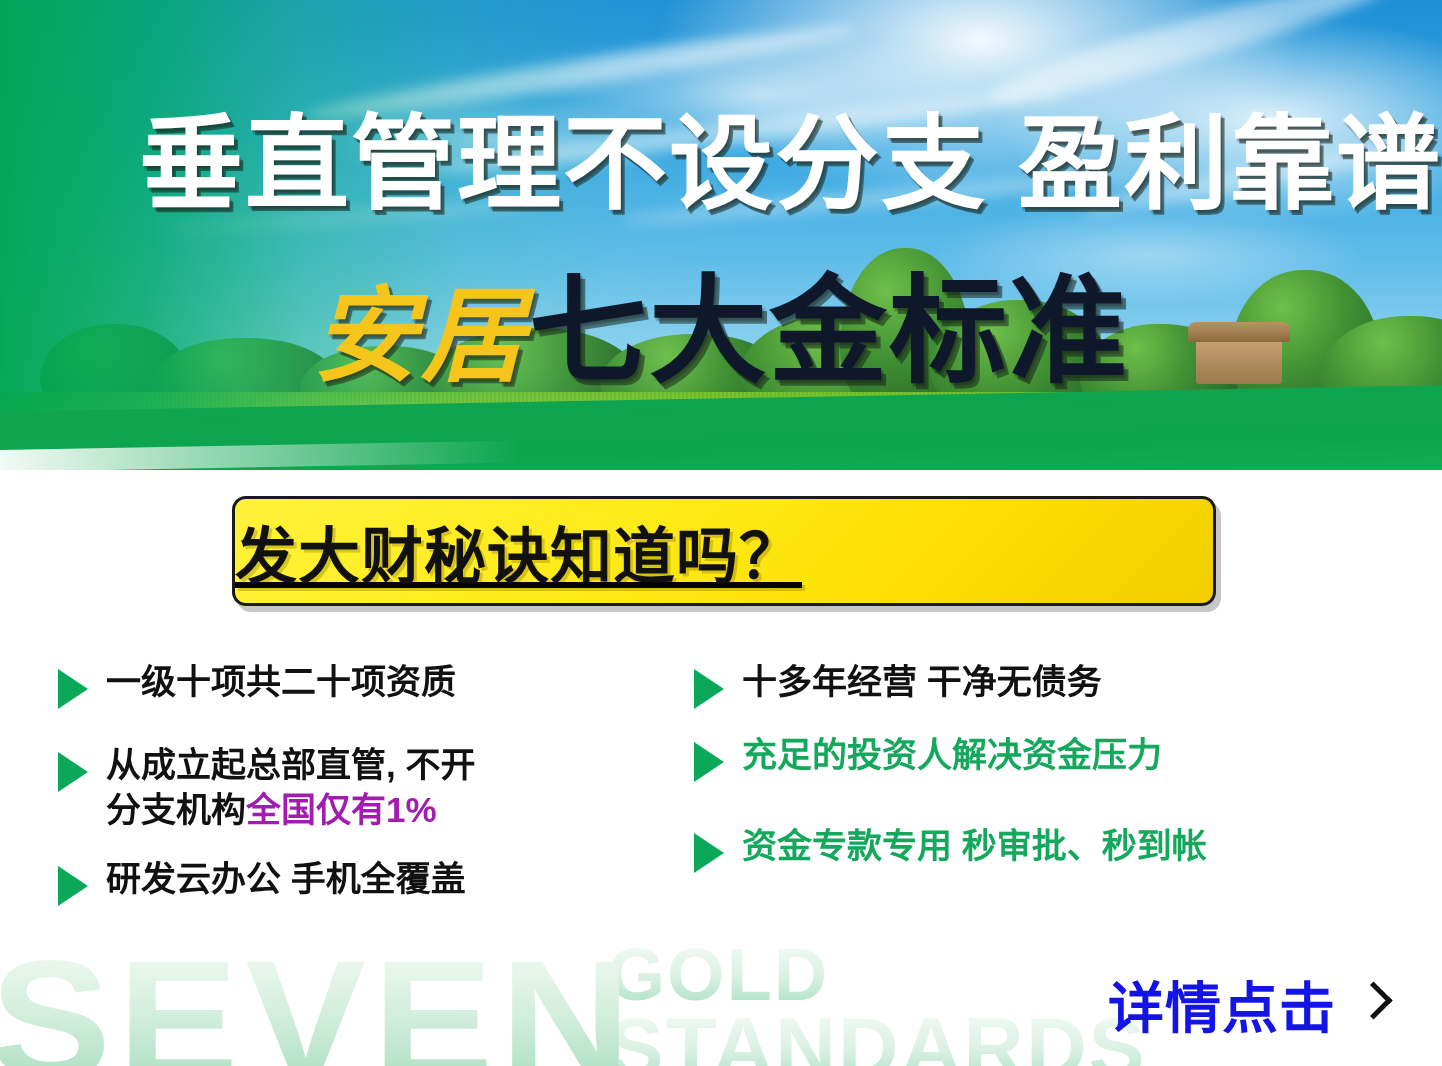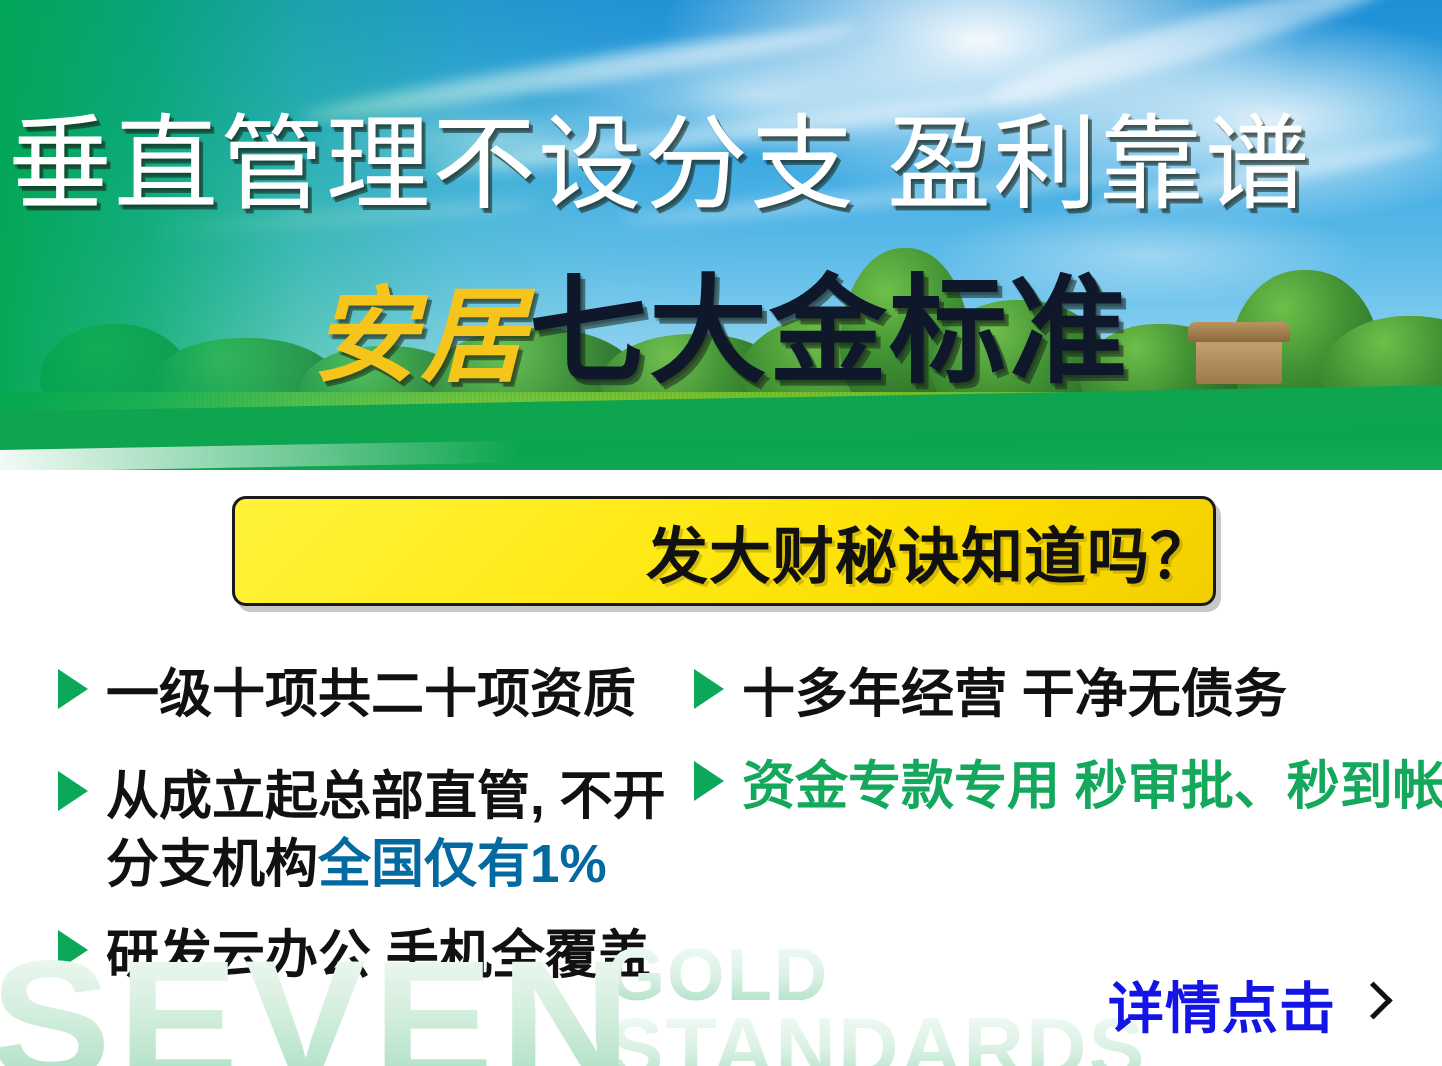--- a/index.html
+++ b/index.html
@@ -134,23 +134,23 @@
   .headline-wrap {
     position: absolute;
     left: 0; right: 0;
     top: 0;
     z-index: 5;
   }
   .headline-1 {
     position: absolute;
     left: 8px; right: 0;
     top: 112px;
-    text-align: left;
+    text-align: right;
     font-size: 104px;
-    font-weight: 400;
+    font-weight: 700;
     color: #ffffff;
     letter-spacing: 2px;
     line-height: 1;
     white-space: nowrap;
     text-shadow:
        4px 5px 0 rgba(25,40,30,.55),
        2px 3px 2px rgba(0,0,0,.35);
   }
   .headline-2 {
     position: absolute;
@@ -185,22 +185,23 @@
     left: 232px;
     top: 496px;
     width: 984px;
     height: 110px;
     border-radius: 14px;
     border: 3px solid #1a1a1a;
     background: linear-gradient(135deg, #FFF23A 0%, #FFEB1A 38%, #FCDE00 72%, #F2CE00 100%);
     box-shadow: 5px 6px 0 rgba(0,0,0,.22);
     display: flex;
     align-items: center;
-    justify-content: flex-end;
+    justify-content: flex-start;
     box-sizing: border-box;
+    text-decoration: underline;
   }
   .yellow-banner-text {
     font-size: 62px;
     font-weight: 700;
     color: #111111;
     letter-spacing: 1px;
     white-space: nowrap;
     text-shadow: 3px 3px 0 rgba(120,100,0,.30);
   }
 
@@ -226,29 +227,29 @@
   .arrow-icon {
     flex: 0 0 auto;
     width: 0; height: 0;
     border-top: 20px solid transparent;
     border-bottom: 20px solid transparent;
     border-left: 30px solid #0BA85A;
     margin-top: 9px;
     margin-right: 18px;
   }
   .bullet-text {
-    font-size: 53px;
+    font-size: 35px;
     font-weight: 700;
     line-height: 1.28;
     color: #111111;
     letter-spacing: 0px;
     white-space: nowrap;
   }
   .bullet-text.green { color: #14A85C; }
-  .bullet-text .hl   { color: #0369a1; }
+  .bullet-text .hl   { color: #a21caf; }
   .bullet-text .l2   { display: block; }
 
   
   .r-left-1 { margin-bottom: 34px; }
   .r-left-2 { margin-bottom: 24px; }
   .r-right-1 { margin-bottom: 24px; }
   .r-right-2 { margin-bottom: 42px; }
 
   
   .watermark {
@@ -402,20 +403,26 @@
 
     <div class="col col-right">
 
       <div class="bullet-row r-right-1">
         <span class="arrow-icon"></span>
         <span class="bullet-text">
           <span>十多年经营  干净无债务</span>
         </span>
       </div>
 
+      <div class="bullet-row r-right-2">
+        <span class="arrow-icon"></span>
+        <span class="bullet-text green">
+          <span>充足的投资人解决资金压力</span>
+        </span>
+      </div>
 
       <div class="bullet-row">
         <span class="arrow-icon"></span>
         <span class="bullet-text green">
           <span>资金专款专用  秒审批、秒到帐</span>
         </span>
       </div>
 
     </div>
   </div>

